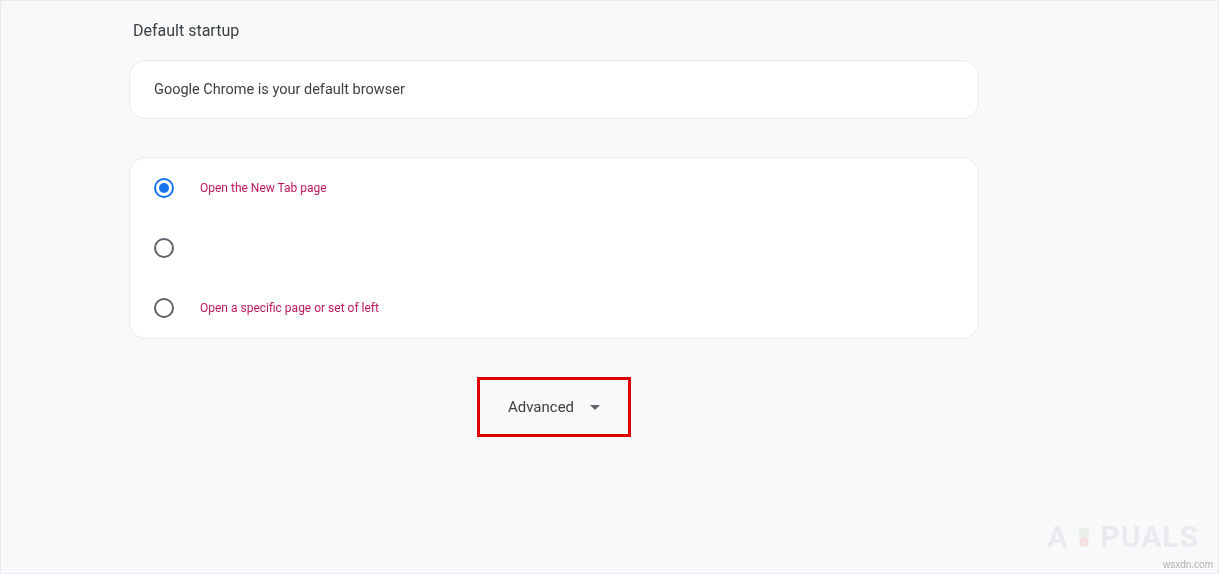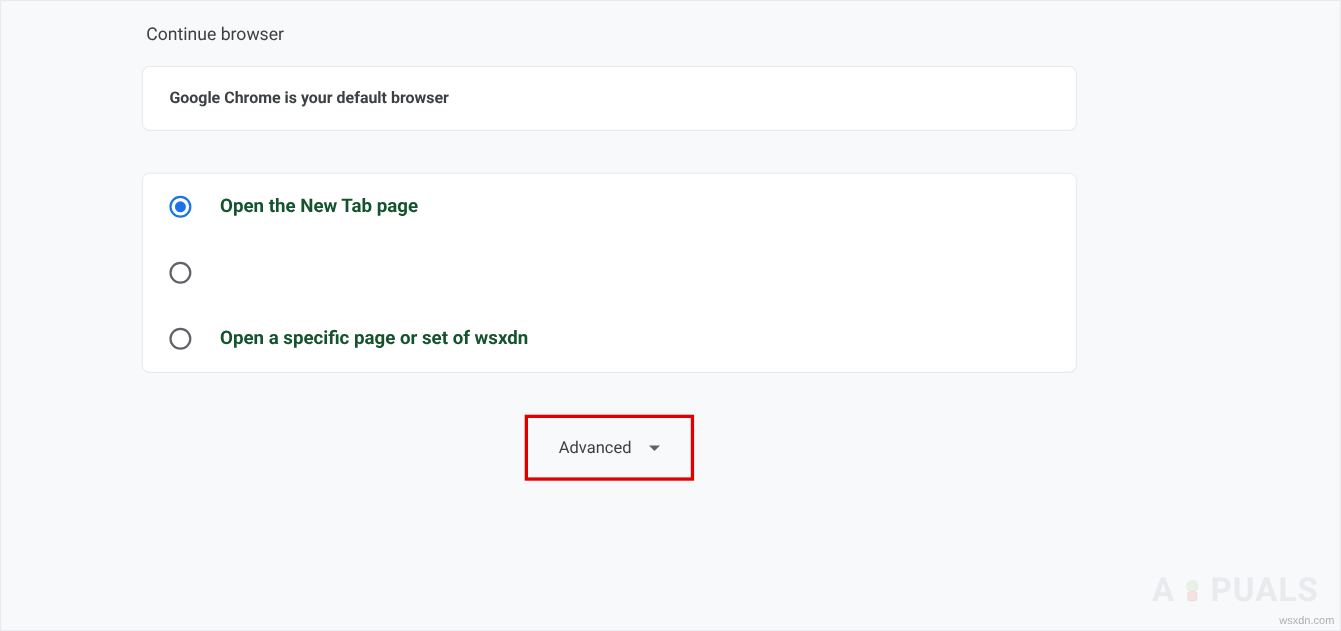--- a/index.html
+++ b/index.html
@@ -30,24 +30,23 @@
     .section-title {
       font-size: 16px;
       color: #3c4043;
       font-weight: 400;
       margin-bottom: 20px;
       padding-left: 4px;
     }
     .card {
       background: #ffffff;
       border: 1px solid #e8eaed;
-      border-radius: 7px;
+      border-radius: 17px;
       margin-bottom: 38px;
       box-shadow: 0 0 0 rgba(0,0,0,0);
-      font-weight: bold;
     }
     .card-row {
       display: flex;
       align-items: center;
       padding: 20px 24px;
       font-size: 14.5px;
       color: #3c4043;
     }
     .radio-row {
       display: flex;
@@ -72,22 +71,22 @@
     .radio-outer.unselected {
       border: 2px solid #5f6368;
     }
     .radio-inner {
       width: 10px;
       height: 10px;
       border-radius: 50%;
       background: #1a73e8;
     }
     .radio-label {
-      font-size: 17px;
-      color: #14532d;
+      font-size: 12px;
+      color: #be185d;
     }
     .advanced-wrapper {
       display: flex;
       justify-content: center;
       margin-top: 30px;
     }
     .advanced-button {
       display: inline-flex;
       align-items: center;
       justify-content: center;
@@ -141,41 +140,41 @@
       color: #b0b0b0;
       font-family: Arial, sans-serif;
     }
   </style>
 </head>
 <body>
 
 <div class="page-container">
   <div class="content">
 
-    <div class="section-title">Continue browser</div>
+    <div class="section-title">Default startup</div>
     <div class="card">
       <div class="card-row">Google Chrome is your default browser</div>
     </div>
 
     <div class="card">
 
       <div class="radio-row">
         <span class="radio-outer selected">
           <span class="radio-inner"></span>
         </span>
         <span class="radio-label">Open the New Tab page</span>
       </div>
 
       <div class="radio-row">
         <span class="radio-outer unselected"></span>
       </div>
 
       <div class="radio-row">
         <span class="radio-outer unselected"></span>
-        <span class="radio-label">Open a specific page or set of wsxdn</span>
+        <span class="radio-label">Open a specific page or set of left</span>
       </div>
 
     </div>
 
     <div class="advanced-wrapper">
       <button class="advanced-button">
         <span class="label">Advanced</span>
         <span class="caret-down"></span>
       </button>
     </div>

